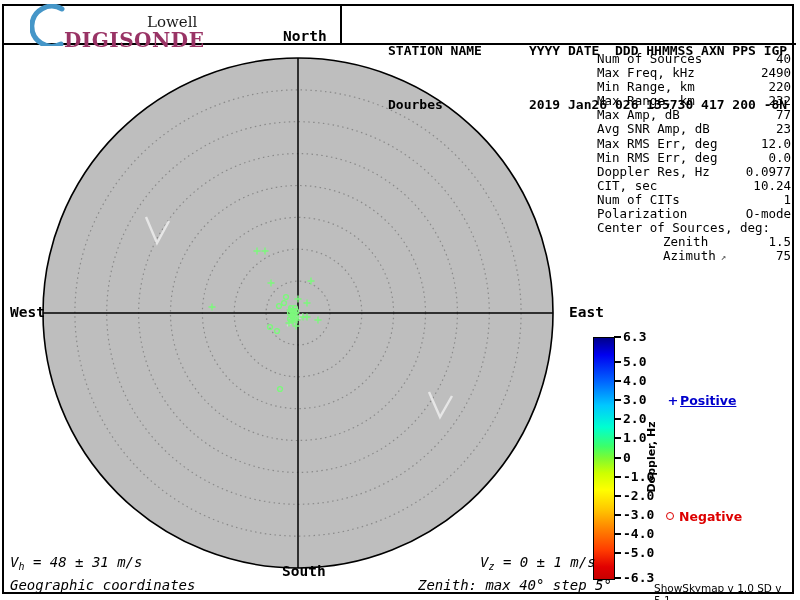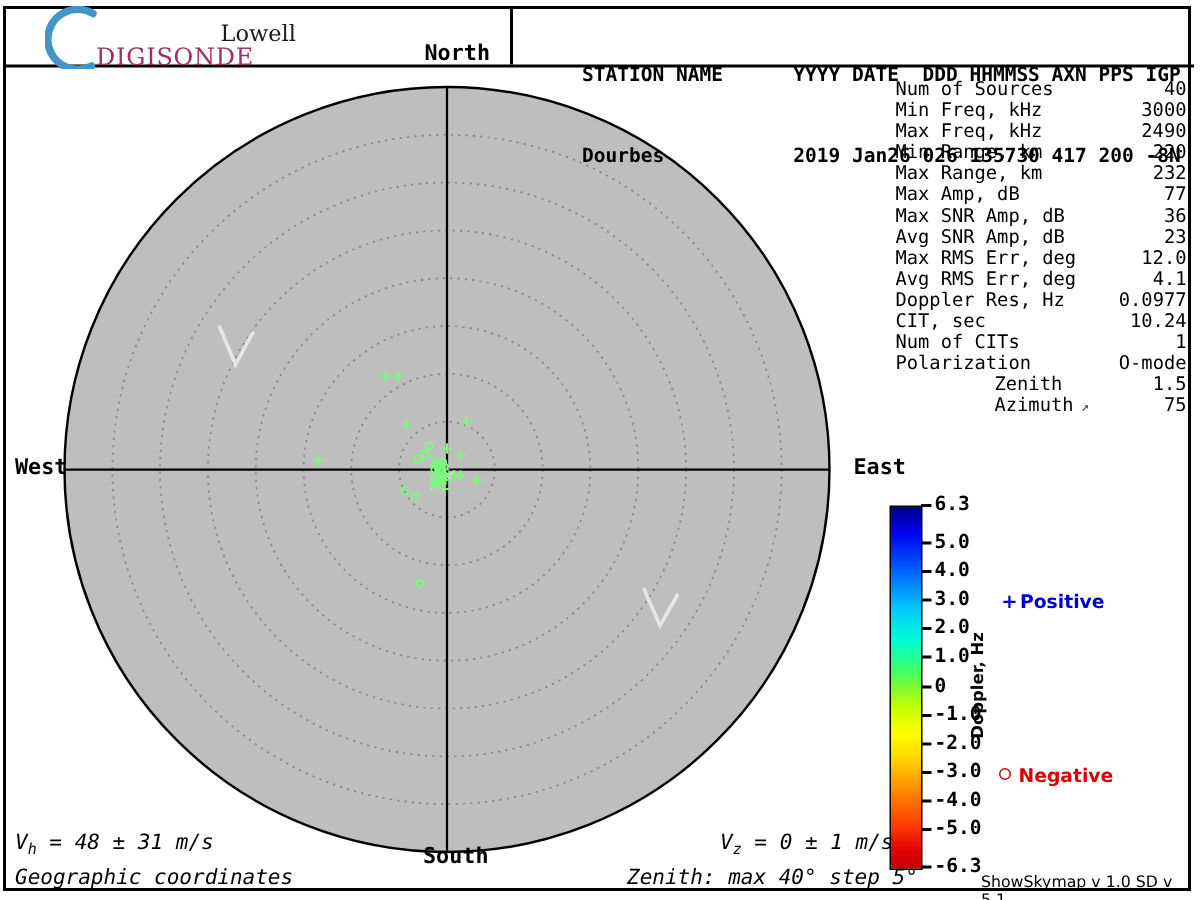--- a/index.html
+++ b/index.html
@@ -9,21 +9,21 @@
     overflow:hidden;-webkit-font-smoothing:none;
   }
   .abs{position:absolute;}
   
   #frame{left:2px;top:4px;width:792px;height:590px;border:2px solid #000;box-sizing:border-box;}
   #header-divider{left:2px;top:43px;width:794px;height:2px;background:#000;}
   #header-vdivider{left:340px;top:4px;width:2px;height:39px;background:#000;}
   
   #logo{left:30px;top:4px;width:210px;height:42px;}
   #logo-top{position:absolute;left:117px;top:9px;font-family:"DejaVu Serif","Liberation Serif",serif;font-size:15px;color:#1a1a1a;}
-  #logo-bottom{position:absolute;left:34px;top:24px;font-family:"DejaVu Serif","Liberation Serif",serif;font-weight:normal;font-size:16px;letter-spacing:0.5px;color:#993365;}
+  #logo-bottom{position:absolute;left:34px;top:24px;font-family:"DejaVu Serif","Liberation Serif",serif;font-weight:bold;font-size:20px;letter-spacing:0.5px;color:#993365;}
   
   #header-text{left:388px;top:6px;font-weight:bold;font-size:13px;line-height:18px;white-space:pre;color:#000;}
   
   #stats-panel{left:597px;top:52px;width:194px;font-size:12.5px;line-height:14.1px;color:#000;}
   .stat-row{display:flex;}
   .stat-row.indent{padding-left:66px;justify-content:center;}
   .stat-label{white-space:pre;}
   .stat-value{margin-left:auto;white-space:pre;}
   .azimuth-arrow{font-size:9px;margin-left:5px;color:#333;}
   
@@ -135,89 +135,85 @@
   <div>STATION NAME      YYYY DATE  DDD HHMMSS AXN PPS IGP</div>
   <div>Dourbes           2019 Jan26 026 135730 417 200 -8N</div>
 </div>
 
 <div class="abs" id="stats-panel">
     <div class="stat-row">
       <span class="stat-label">Num of Sources</span>
       <span class="stat-value">40</span>
     </div>
     <div class="stat-row">
-      <span class="stat-label">Min Freq, kHz</span>
-      <span class="stat-value">3000</span>
-    </div>
-    <div class="stat-row">
       <span class="stat-label">Max Freq, kHz</span>
       <span class="stat-value">2490</span>
     </div>
     <div class="stat-row">
       <span class="stat-label">Min Range, km</span>
       <span class="stat-value">220</span>
     </div>
     <div class="stat-row">
       <span class="stat-label">Max Range, km</span>
       <span class="stat-value">232</span>
     </div>
     <div class="stat-row">
       <span class="stat-label">Max Amp, dB</span>
       <span class="stat-value">77</span>
     </div>
     <div class="stat-row">
-      <span class="stat-label">Max SNR Amp, dB</span>
-      <span class="stat-value">36</span>
-    </div>
-    <div class="stat-row">
       <span class="stat-label">Avg SNR Amp, dB</span>
       <span class="stat-value">23</span>
     </div>
     <div class="stat-row">
       <span class="stat-label">Max RMS Err, deg</span>
       <span class="stat-value">12.0</span>
     </div>
     <div class="stat-row">
-      <span class="stat-label">Avg RMS Err, deg</span>
-      <span class="stat-value">4.1</span>
+      <span class="stat-label">Min RMS Err, deg</span>
+      <span class="stat-value">0.0</span>
     </div>
     <div class="stat-row">
       <span class="stat-label">Doppler Res, Hz</span>
       <span class="stat-value">0.0977</span>
     </div>
     <div class="stat-row">
       <span class="stat-label">CIT, sec</span>
       <span class="stat-value">10.24</span>
     </div>
     <div class="stat-row">
       <span class="stat-label">Num of CITs</span>
       <span class="stat-value">1</span>
     </div>
     <div class="stat-row">
       <span class="stat-label">Polarization</span>
       <span class="stat-value">O-mode</span>
+    </div>
+    <div class="stat-row">
+      <span class="stat-label">Center of Sources, deg:</span>
+      <span class="stat-value"></span>
     </div>
     <div class="stat-row indent">
       <span class="stat-label">Zenith</span>
       <span class="stat-value">1.5</span>
     </div>
     <div class="stat-row indent">
       <span class="stat-label">Azimuth<span class="azimuth-arrow">↗</span></span>
       <span class="stat-value">75</span>
     </div>
   </div>
 
 <div class="abs compass" id="north">North</div>
 <div class="abs compass" id="south">South</div>
 <div class="abs compass" id="west">West</div>
 <div class="abs compass" id="east">East</div>
 
 <div class="abs" id="colorbar"></div>
 <div class="abs" id="doppler-label">Doppler, Hz</div>
-<div class="abs legend" id="legend-positive" style="color: rgb(0, 0, 204);">
+<div class="abs legend" id="legend-positive" style="color: rgb(0, 0, 204); text-decoration: underline;">
   <span class="sym">+</span><span>Positive</span>
 </div>
 <div class="abs legend" id="legend-negative" style="color: rgb(221, 0, 0);">
   <span id="neg-circle"></span><span>Negative</span>
 </div>
 
 <div class="abs footer-it" id="vh-text">
   <span>V</span><span class="vsub">h</span><span style="white-space:pre"> = 48 ± 31 m/s</span>
 </div>
 <div class="abs footer-it" id="vz-text">

